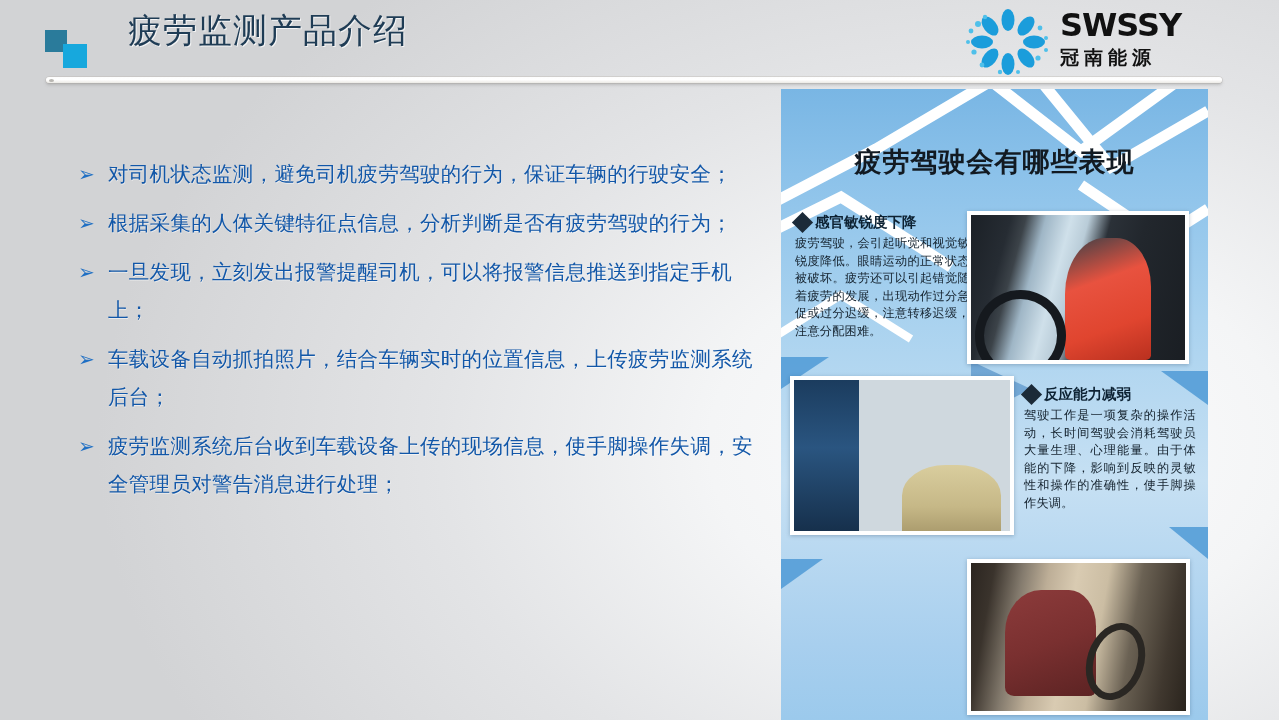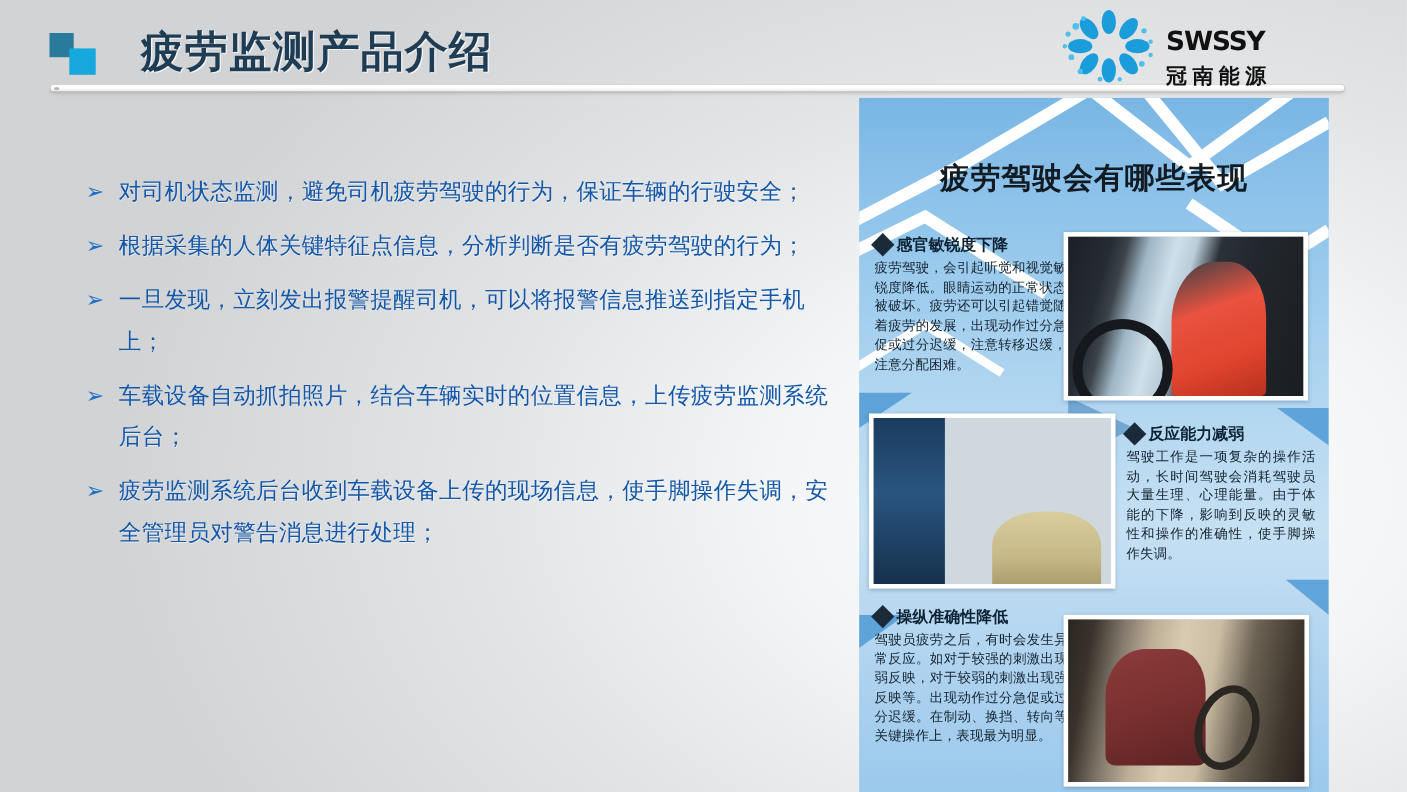--- a/index.html
+++ b/index.html
@@ -14,22 +14,22 @@
       radial-gradient(ellipse 900px 620px at 78% 62%, #fdfdfe 0%, #f4f5f6 32%, #e3e4e6 62%, #d2d3d5 100%),
       linear-gradient(125deg,#c9cbcd 0%,#dcdddf 38%,#f2f3f4 72%,#fafbfb 100%);
   }
 
   
   .header{position:absolute;left:0;top:0;width:1279px;height:88px;}
   .sq{position:absolute;}
   .sq.a{left:45px;top:30px;width:22px;height:22px;background:#2a7b9b;}
   .sq.b{left:63px;top:44px;width:24px;height:24px;background:#17a8dd;}
   .header-title{
-    position:absolute;left:128px;top:20px;
-    font-size:39px;font-weight:bold;color:#1f3c55;
+    position:absolute;left:128px;top:8px;
+    font-size:34px;font-weight:normal;color:#1f3c55;
     letter-spacing:1px;
     text-shadow:1px 1px 0 rgba(255,255,255,.75);
     white-space:nowrap;
   }
   .divider{
     position:absolute;left:46px;top:77px;width:1176px;height:6px;
     background:linear-gradient(to bottom,#fdfdfd 0%,#ffffff 45%,#eceae6 100%);
     border-radius:3px;
     box-shadow:0 2px 3px rgba(120,120,120,.35), 0 0 0 .5px rgba(190,185,178,.7);
   }
@@ -37,24 +37,23 @@
     content:"";position:absolute;left:3px;top:1.6px;
     width:5px;height:3px;border-radius:50%;
     background:#b9b7b2;
   }
 
   
   .logo{position:absolute;left:960px;top:6px;width:260px;height:72px;}
   .logo-mark{position:absolute;left:0;top:2px;width:96px;height:68px;}
   .logo-text{position:absolute;left:100px;top:2px;}
   .logo-en{
-    font-size:24px;font-weight:bold;color:#111;letter-spacing:-1px;
+    font-size:32px;font-weight:bold;color:#111;letter-spacing:-1px;
     font-family:"DejaVu Sans","Liberation Sans",sans-serif;
     line-height:34px;
-    margin-top:12px;
   }
   .logo-cn{
     font-size:19px;font-weight:bold;color:#111;letter-spacing:5px;
     line-height:26px;margin-top:2px;
   }
 
   
   .content-title{
     position:absolute;left:0;top:100px;width:762px;text-align:center;
     font-size:27px;font-weight:bold;color:#1257a8;
@@ -276,25 +275,18 @@
       <div class="sec-title">
         <span class="diamond"></span>
         <span>反应能力减弱</span>
       </div>
       <div class="sec-body">驾驶工作是一项复杂的操作活动，长时间驾驶会消耗驾驶员大量生理、心理能量。由于体能的下降，影响到反映的灵敏性和操作的准确性，使手脚操作失调。</div>
     </div>
     <div class="photo" style="left:9px;top:287px;width:216px;height:151px;">
       <div class="ph ph2"></div>
     </div>
 
-    <div class="sec" style="left:14px;top:462px;width:176px;">
-      <div class="sec-title">
-        <span class="diamond"></span>
-        <span>操纵准确性降低</span>
-      </div>
-      <div class="sec-body">驾驶员疲劳之后，有时会发生异常反应。如对于较强的刺激出现弱反映，对于较弱的刺激出现强反映等。出现动作过分急促或过分迟缓。在制动、换挡、转向等关键操作上，表现最为明显。</div>
-    </div>
     <div class="photo" style="left:186px;top:470px;width:215px;height:148px;">
       <div class="ph ph3"></div>
     </div>
 
   </div>
 </div>
 
 </body></html>

